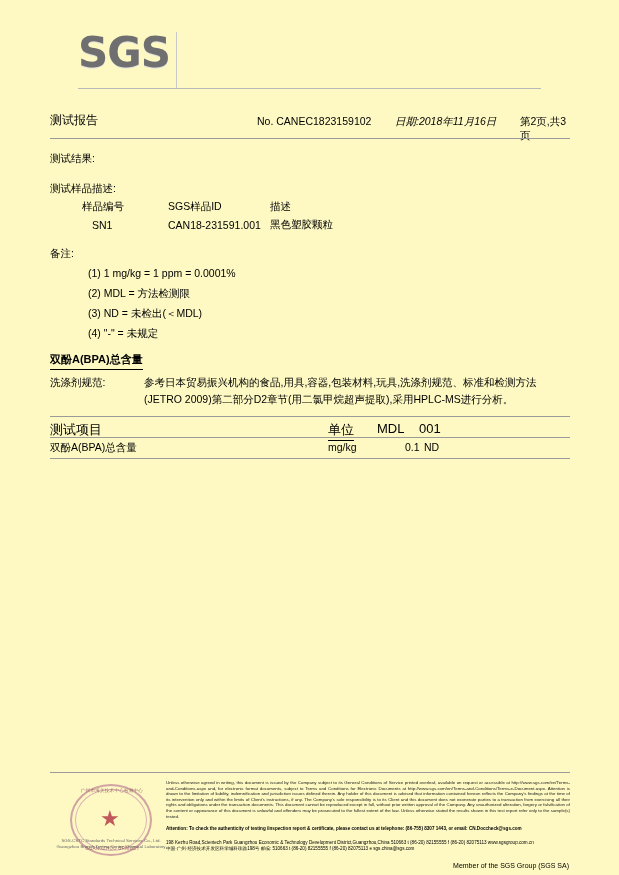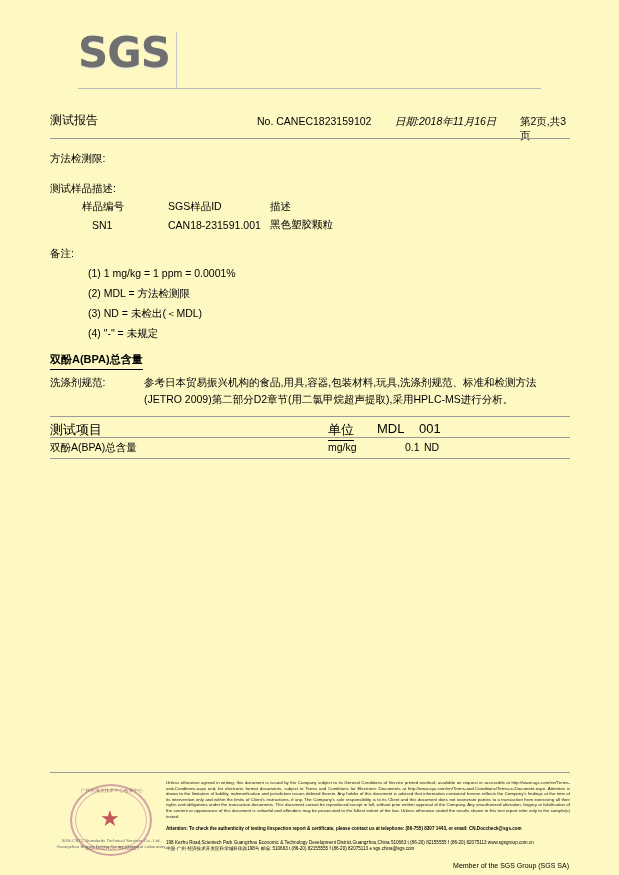--- a/index.html
+++ b/index.html
@@ -302,21 +302,21 @@
   <div class="logo-rule"></div>
 
   <div class="title-row">
     <div class="doc-title">测试报告</div>
     <div class="doc-no">No. CANEC1823159102</div>
     <div class="doc-date">日期:2018年11月16日</div>
     <div class="doc-page">第2页,共3页</div>
   </div>
   <div class="title-rule"></div>
 
-  <div class="sec-label" style="left:50px; top:152px;">方法检测限:</div>
+  <div class="sec-label" style="left:50px; top:152px;">测试结果:</div>
 
   <div class="sec-label" style="left:50px; top:182px;">测试样品描述:</div>
 
   <table class="tbl" style="left:82px; top:198px;">
     <thead>
       <tr>
         <th style="width:86px;">样品编号</th>
         <th style="width:102px;">SGS样品ID</th>
         <th>描述</th>
       </tr>

